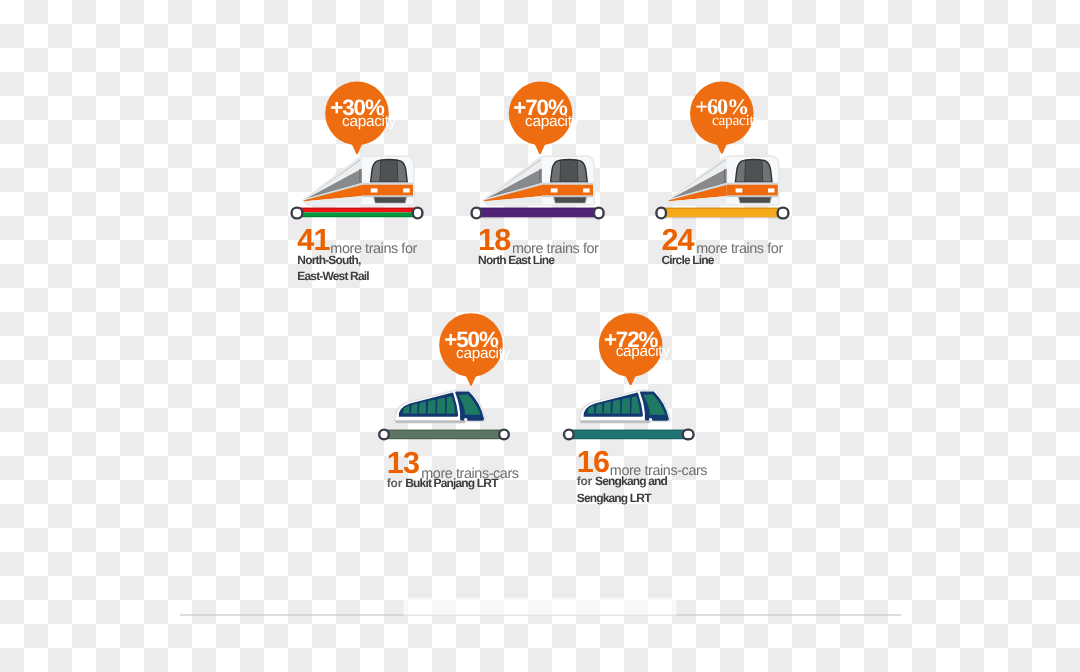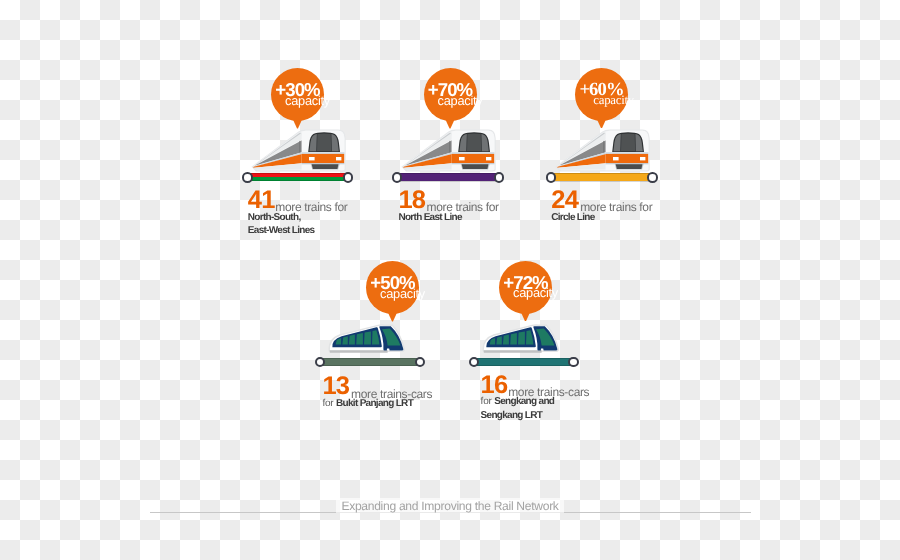--- a/index.html
+++ b/index.html
@@ -56,21 +56,21 @@
   .txt .suffix{
     position:absolute;bottom:0;
     color:var(--muted-text);font-size:12.0px;line-height:12.0px;letter-spacing:-0.35px;
   }
   .txt .lines{
     position:absolute;left:0;top:17.2px;
     color:var(--body-text);font-weight:bold;font-size:10px;line-height:13.2px;
     letter-spacing:-0.7px;
   }
   .txt .lines div{white-space:nowrap;display:table;}
-  .txt .lines .lead{font-weight:normal;color:#5e5e5e;letter-spacing:-0.2px;}
+  .txt .lines .lead{font-weight:bold;color:#5e5e5e;letter-spacing:-0.2px;}
 
   .vehicle{position:absolute;overflow:visible;}
 
   
   .track{position:absolute;height:8px;}
   .track .bar{position:absolute;left:0;top:0;height:100%;width:100%;}
   .track .bar::before{content:"";position:absolute;left:0;right:0;top:0;height:0.9px;background:rgba(0,0,0,0.16);}
   .track .bar::after{content:"";position:absolute;left:0;right:0;bottom:0;height:0.9px;background:rgba(0,0,0,0.16);}
   .track .half{position:absolute;left:0;width:100%;}
   .track .half.upper::before{content:"";position:absolute;left:0;right:0;top:0;height:0.9px;background:rgba(0,0,0,0.16);}
@@ -135,21 +135,21 @@
       <div class="endcap l"></div>
       <div class="endcap r"></div>
     </div>
     <div class="txt" style="left:247.8px;top:193.4px;">
       <div class="row1">
           <span class="num">41</span>
           <span class="suffix" style="left:27.5px;">more trains for</span>
         </div>
       <div class="lines">
         <div>North-South,</div>
-        <div>East-West Lines</div>
+        <div>East-West Rail</div>
       </div>
     </div>
   </div>
 
   <div class="card">
     <div class="badge" style="left:423.5px;top:68px;">
       <div class="tail"></div>
       <div class="bubble"></div>
       <div class="pct">+70%</div>
       <div class="cap">capacity</div>
@@ -323,14 +323,13 @@
           </div>
         <div>Sengkang LRT</div>
       </div>
     </div>
   </div>
 </div>
 
 <div id="footer">
   <div class="rule" style="left:149.5px;top:511.5px;width:601px;"></div>
   <div class="capbg" style="left:336px;top:498px;width:228px;height:15px;"></div>
-  <div class="cap" style="top:498.6px;">Expanding and Improving the Rail Network</div>
 </div>
 
 </body></html>

